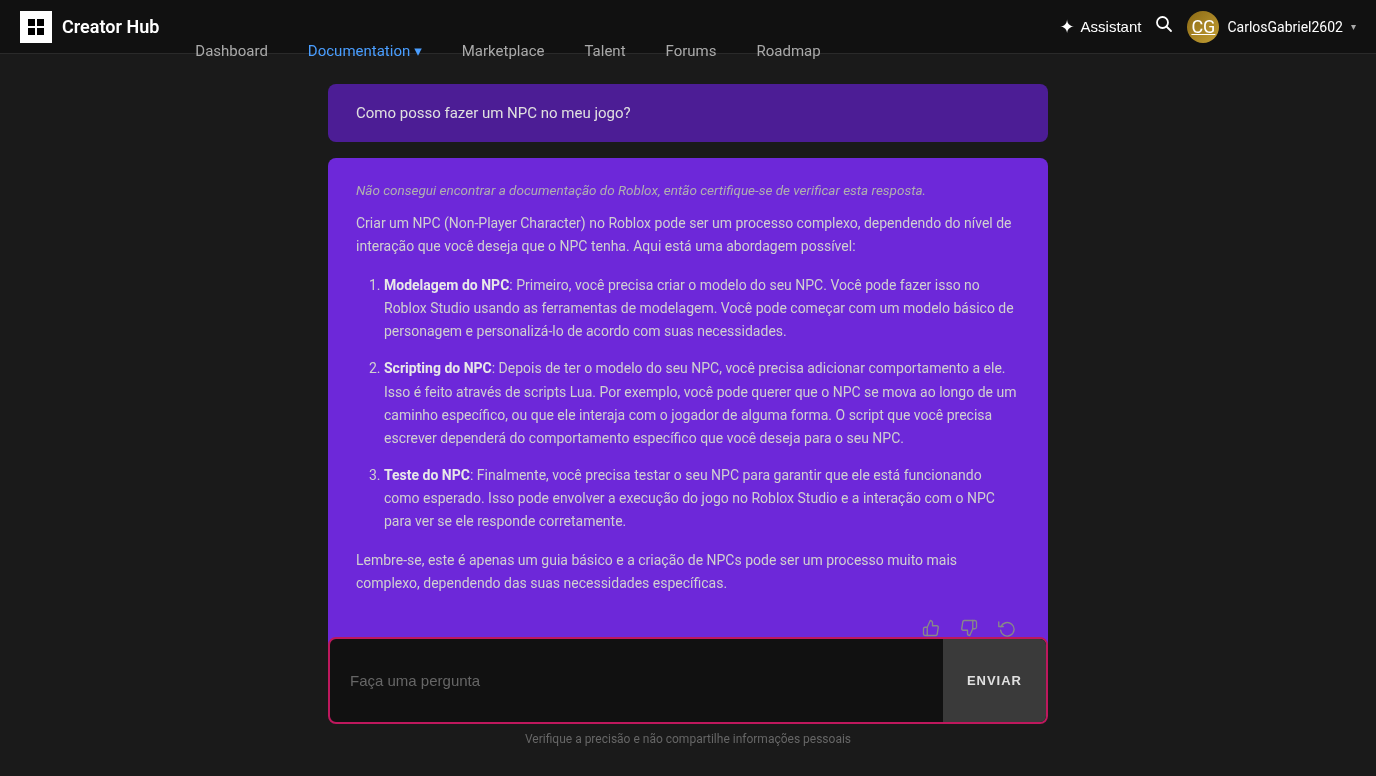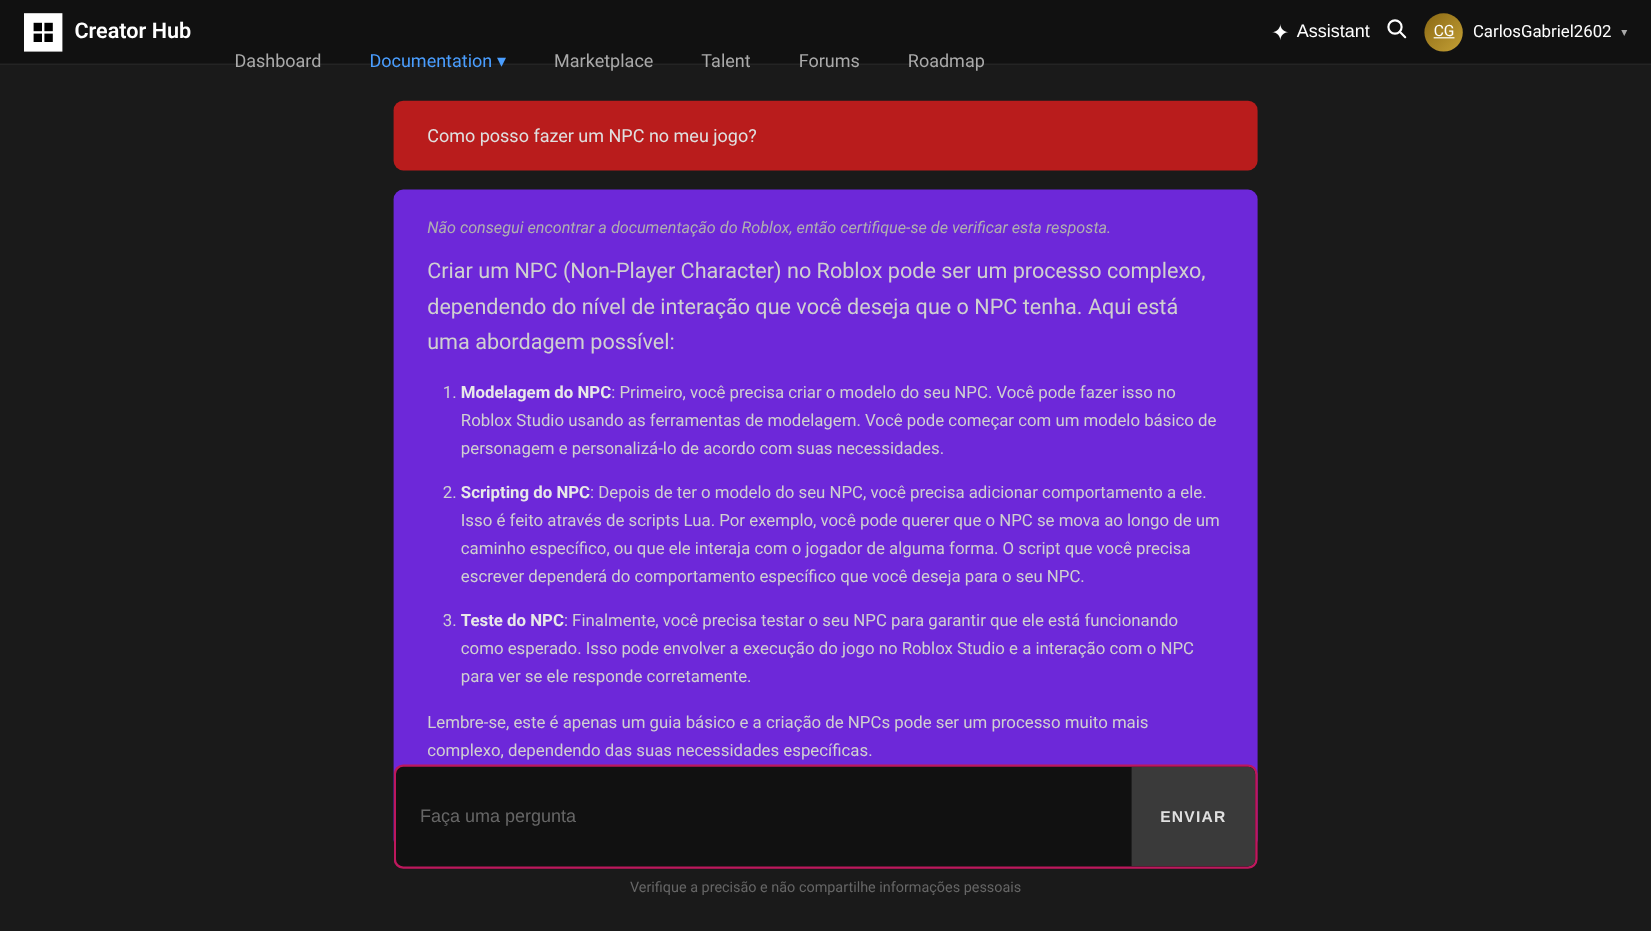--- a/index.html
+++ b/index.html
@@ -105,21 +105,21 @@
     }
     .avatar {
       width: 32px;
       height: 32px;
       border-radius: 50%;
       background: #555;
       overflow: hidden;
       display: flex;
       align-items: center;
       justify-content: center;
-      font-size: 13px;
+      font-size: 18px;
       color: white;
       background: linear-gradient(135deg, #8b6914, #c4a035);
       text-decoration: underline;
     }
     .username {
       color: white;
       font-size: 14px;
     }
     .dropdown-arrow {
       color: #aaa;
@@ -132,21 +132,21 @@
       padding: 30px 0;
       display: flex;
       flex-direction: column;
       align-items: center;
       min-height: calc(776px - 54px);
       position: relative;
     }
 
     
     .question-box {
-      background: #b91c1c;
+      background: #4c1d95;
       border-radius: 8px;
       padding: 20px 28px;
       width: 720px;
       margin-bottom: 16px;
     }
     .question-text {
       color: #e0e0e0;
       font-size: 15px;
     }
 
@@ -159,21 +159,21 @@
       margin-bottom: 16px;
     }
     .warning-text {
       color: #b0b0b0;
       font-size: 13.5px;
       margin-bottom: 14px;
       font-style: italic;
     }
     .intro-text {
       color: #d0d0d0;
-      font-size: 18px;
+      font-size: 14px;
       line-height: 1.65;
       margin-bottom: 16px;
     }
     .answer-list {
       list-style: decimal;
       padding-left: 28px;
       margin-bottom: 16px;
     }
     .answer-list li {
       color: #d0d0d0;

